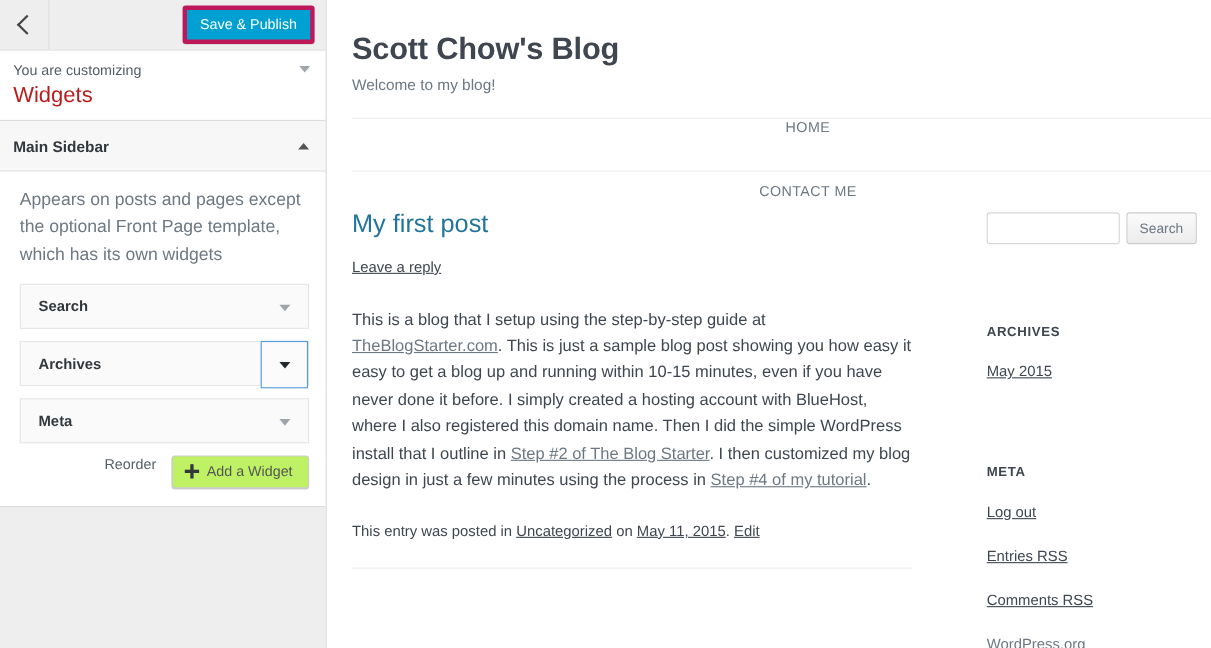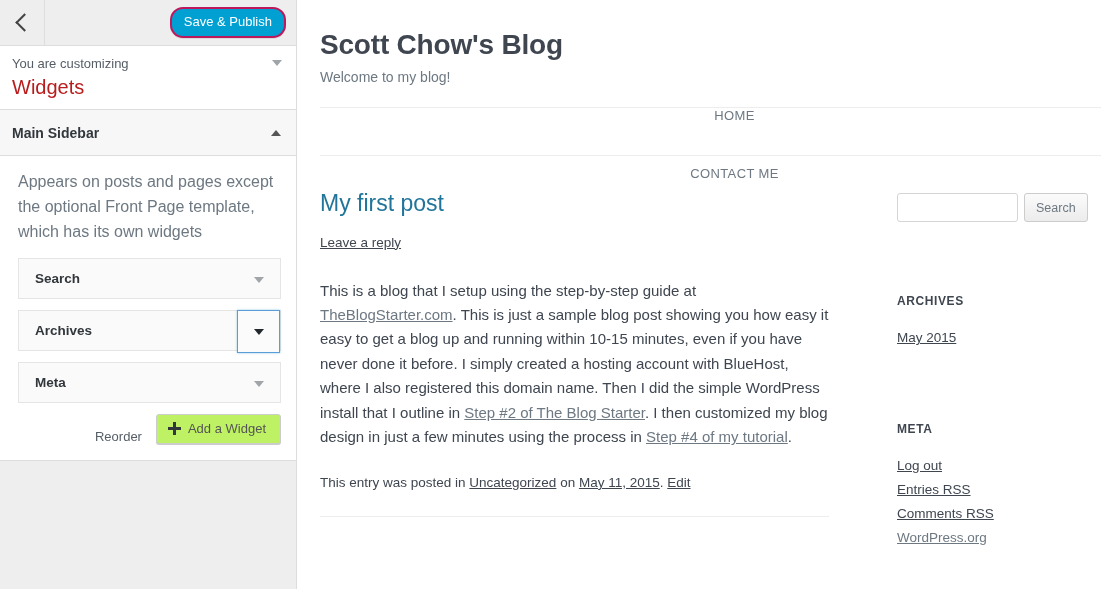--- a/index.html
+++ b/index.html
@@ -59,26 +59,26 @@
     display: block;
     width: 11px;
     height: 11px;
     border-left: 2px solid #444444;
     border-bottom: 2px solid #444444;
     transform: rotate(45deg);
     margin-left: 4px;
   }
   .save-publish {
     background: #00a0d2;
-    border: 2px solid #be185d;
+    border: 4px solid #be185d;
     color: #ffffff;
     font-size: 13px;
     font-family: "Liberation Sans", sans-serif;
     padding: 6px 12px 7px;
-    border-radius: 13px;
+    border-radius: 3px;
     cursor: pointer;
     line-height: 1.1;
     box-shadow: 0 1px 0 rgba(0,0,0,0.08);
   }
 
   .customizing-row {
     background: #ffffff;
     border-top: 1px solid #dddddd;
     border-bottom: 1px solid #dddddd;
     padding: 10px 15px 12px 12px;
@@ -186,21 +186,21 @@
     border: 1px solid #5b9dd9;
     background: #fbfbfb;
     box-shadow: 0 0 2px rgba(30,140,190,.5);
   }
   .widget-toggle.focused .tri {
     border-top-color: #23282d;
   }
 
   .widget-actions {
     display: flex;
-    align-items: flex-end;
+    align-items: flex-start;
     justify-content: flex-end;
     gap: 14px;
     margin-top: 11px;
   }
   .reorder-link {
     font-size: 13px;
     color: #555d66;
     cursor: pointer;
   }
   .add-widget-btn {
@@ -362,20 +362,21 @@
   .wg-block { margin-top: 72px; }
   .wg-block.first { margin-top: 0; }
   .wg-list {
     list-style: none;
     margin: 0;
     padding: 0;
   }
   .wg-list li {
     font-size: 13.5px;
     line-height: 1.78;
+    margin-top: 16px;
   }
 </style>
 </head>
 <body>
 
 <div class="app">
 
   <div class="customizer">
 
     <div class="customizer-header">

